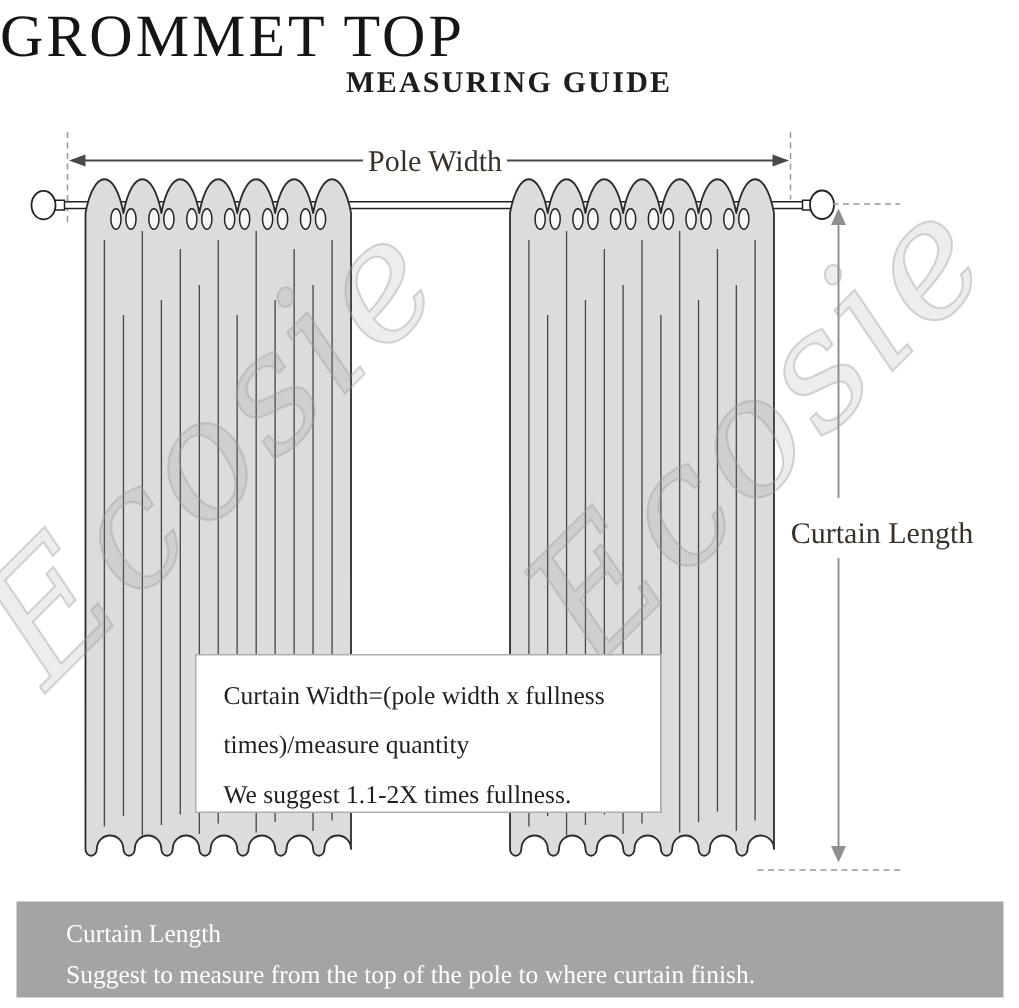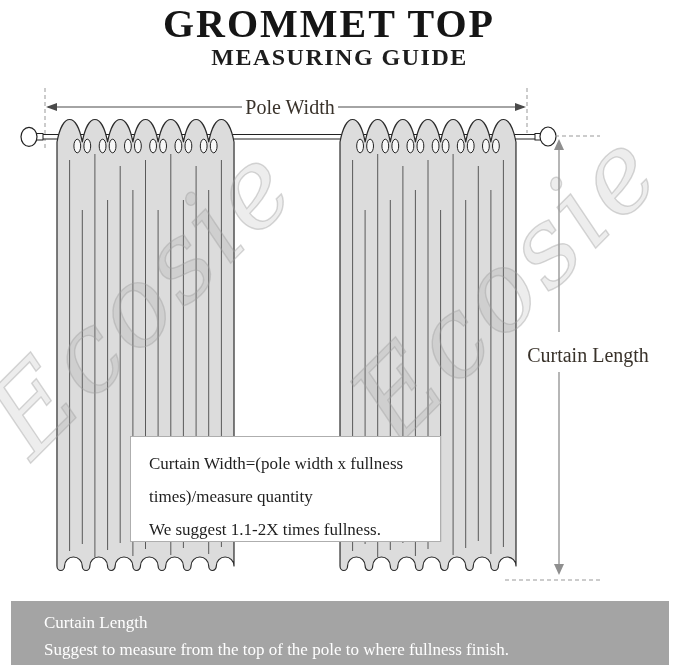--- a/index.html
+++ b/index.html
@@ -1,27 +1,27 @@
 <!DOCTYPE html>
 <html><head>
 <meta charset="utf-8">
 <style>
   html,body { margin:0; padding:0; background:#ffffff; }
   .stage {
     position:relative; width:679px; height:672px; background:#ffffff;
     overflow:hidden; font-family:"Liberation Serif", serif;
   }
   .title {
-    position:absolute; top:0; left:0; width:658px; text-align:center;
-    font-weight:bold; font-size:40px; letter-spacing:2px; color:#151515;
+    position:absolute; top:0; left:0; width:658px; text-align:left;
+    font-weight:normal; font-size:40px; letter-spacing:2px; color:#151515;
     z-index:4;
   }
   .subtitle {
     position:absolute; top:44px; left:0; width:679px; text-align:center;
-    font-weight:bold; font-size:24px; letter-spacing:1.5px; color:#1d1d1d;
+    font-weight:bold; font-size:20px; letter-spacing:1.5px; color:#1d1d1d;
     z-index:4;
   }
   #diagram { position:absolute; top:0; left:0; z-index:1; }
   .wm {
     position:absolute; width:340px; height:140px; z-index:2;
     display:flex; align-items:center; justify-content:center;
     font-family:"DejaVu Serif", serif; font-style:italic;
     font-size:108px; letter-spacing:4px;
     color:rgba(140,140,140,0.16);
     -webkit-text-stroke:1.4px rgba(160,160,160,0.42);
@@ -133,16 +133,16 @@
   <div class="subtitle">MEASURING GUIDE</div>
 
   <div class="formula-box">
     <div class="formula-line">Curtain Width=(pole width x fullness</div>
     <div class="formula-line">times)/measure quantity</div>
     <div class="formula-line">We suggest 1.1-2X times fullness.</div>
   </div>
 
   <div class="footer">
     <div class="footer-title">Curtain Length</div>
-    <div class="footer-text">Suggest to measure from the top of the pole to where fullness finish.</div>
+    <div class="footer-text">Suggest to measure from the top of the pole to where curtain finish.</div>
   </div>
 
 </div>
 
 </body></html>

